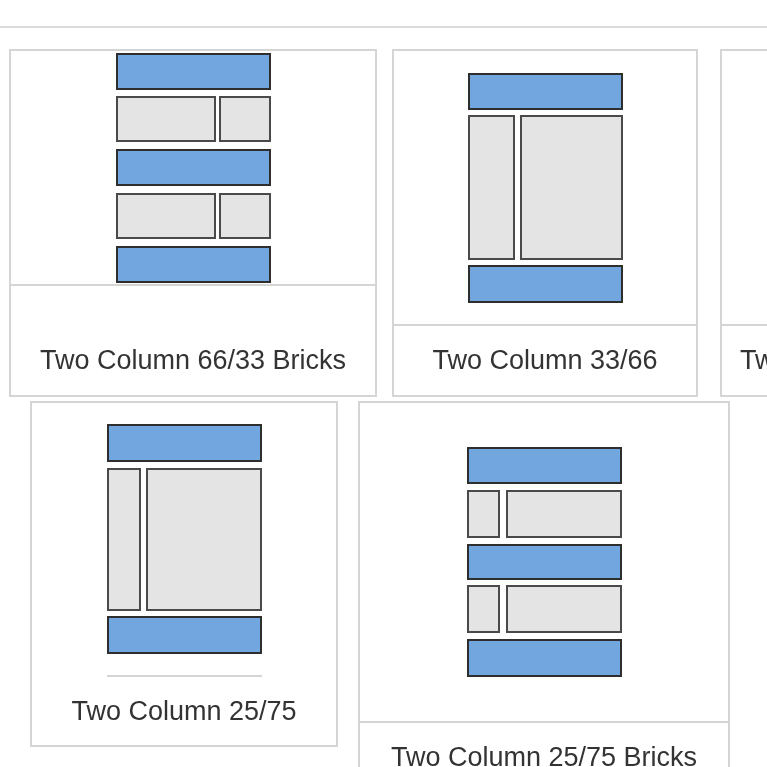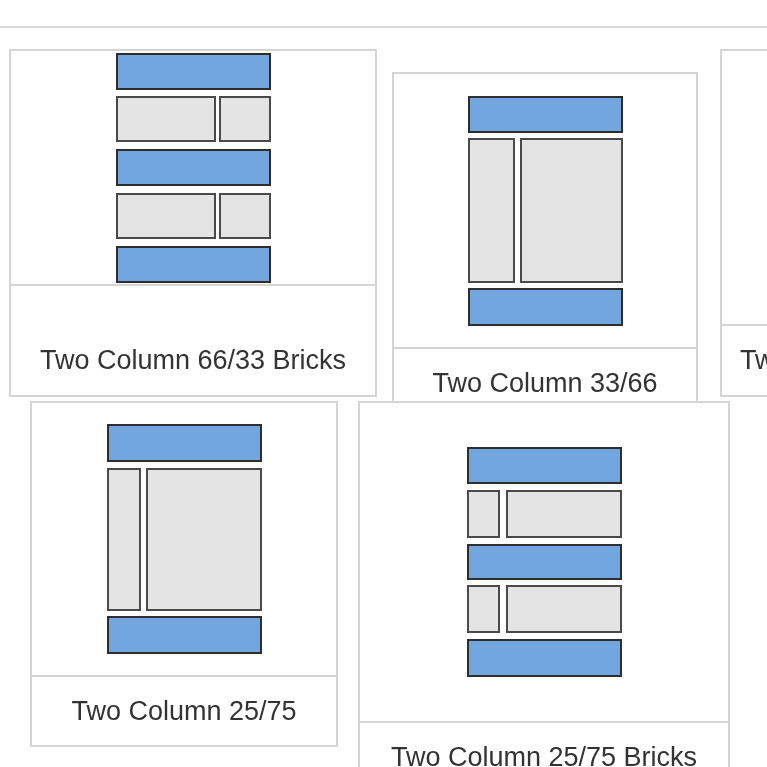--- a/index.html
+++ b/index.html
@@ -6,23 +6,23 @@
   .screen{
     position:relative;width:767px;height:767px;overflow:hidden;background:#ffffff;
     font-family:"Liberation Sans", sans-serif;
   }
   .top-divider{position:absolute;left:0;top:26px;width:767px;height:2px;background:#dadada;}
   .card{
     position:absolute;box-sizing:border-box;background:#ffffff;
     border:2px solid #d5d5d5;display:flex;flex-direction:column;cursor:pointer;
   }
   .c1{left:9px;top:49px;width:368px;height:348px;gap:40px;}
-  .c2{left:392px;top:49px;width:306px;height:348px;margin-top:23px;}
+  .c2{left:392px;top:49px;width:306px;height:348px;}
   .c3{left:720px;top:49px;width:370px;height:348px;}
-  .c4{left:30px;top:401px;width:308px;height:346px;}
+  .c4{left:30px;top:401px;width:308px;height:346px;align-items:center;}
   .c5{left:358px;top:401px;width:372px;height:392px;}
 
   .preview-area{
     flex:1;border-bottom:2px solid #d5d5d5;
     display:flex;align-items:center;justify-content:center;
   }
   .label-area{
     height:69px;display:flex;align-items:center;justify-content:center;
     font-size:27px;line-height:1;color:#333333;white-space:nowrap;
   }

